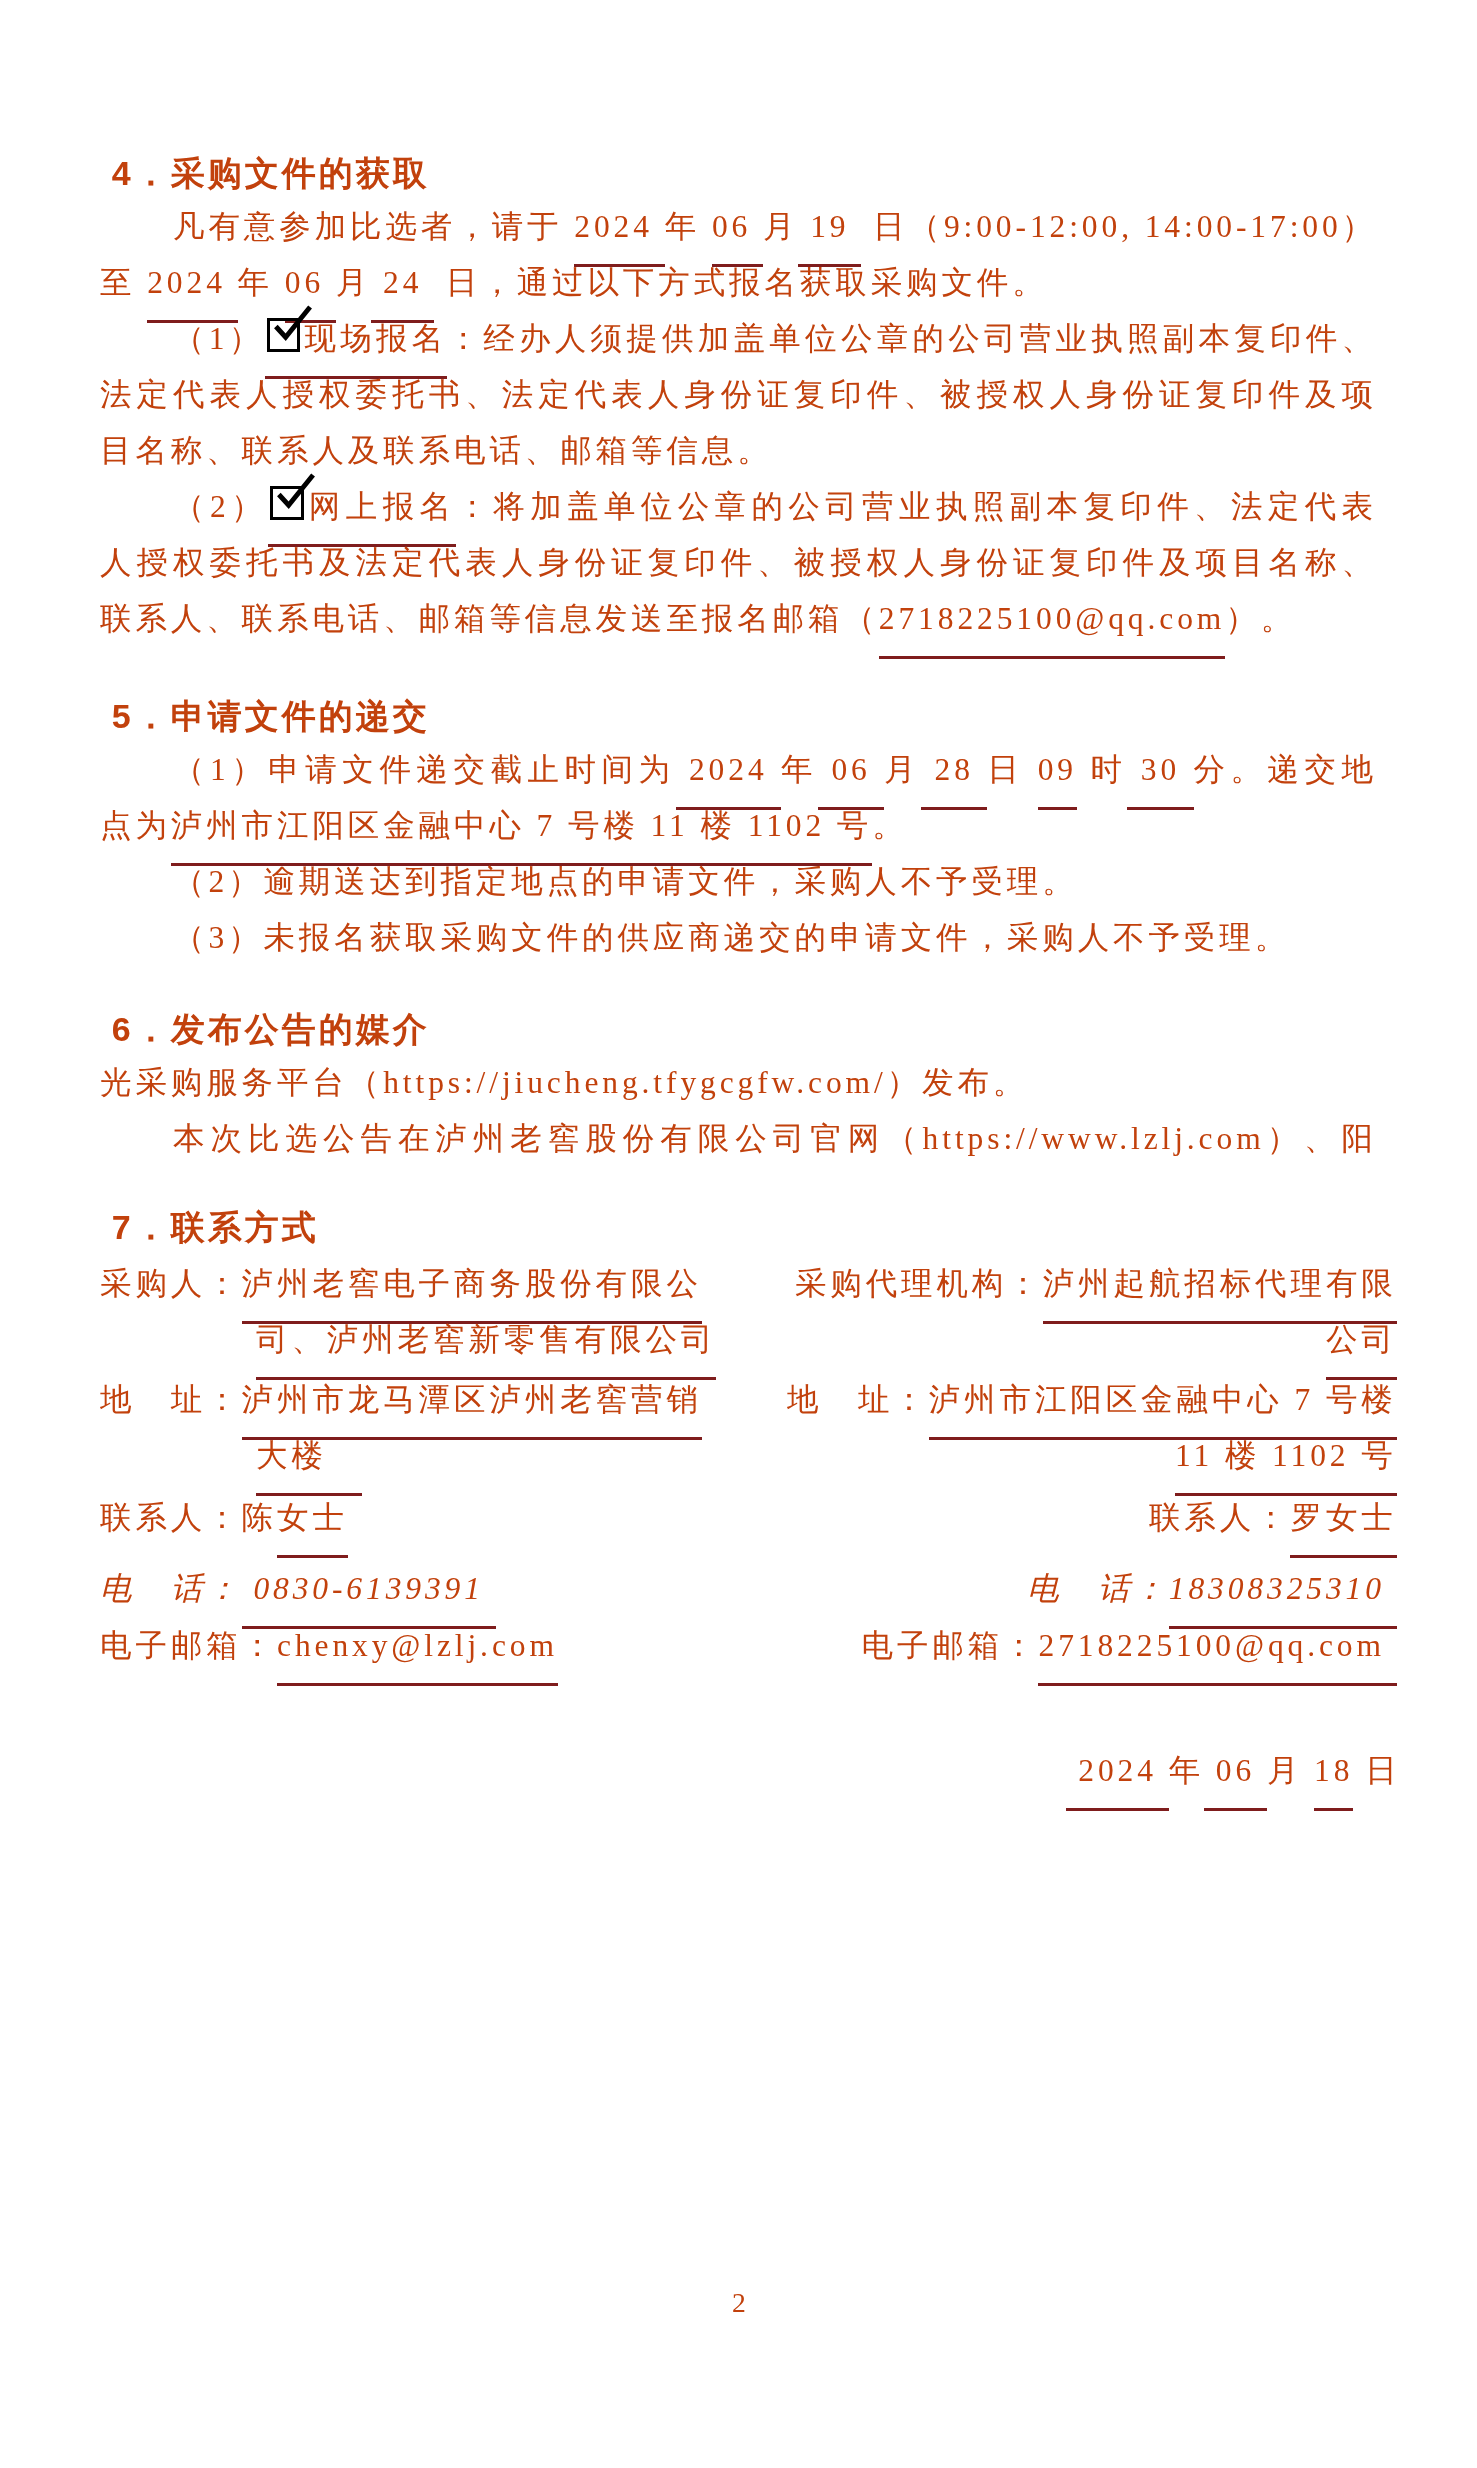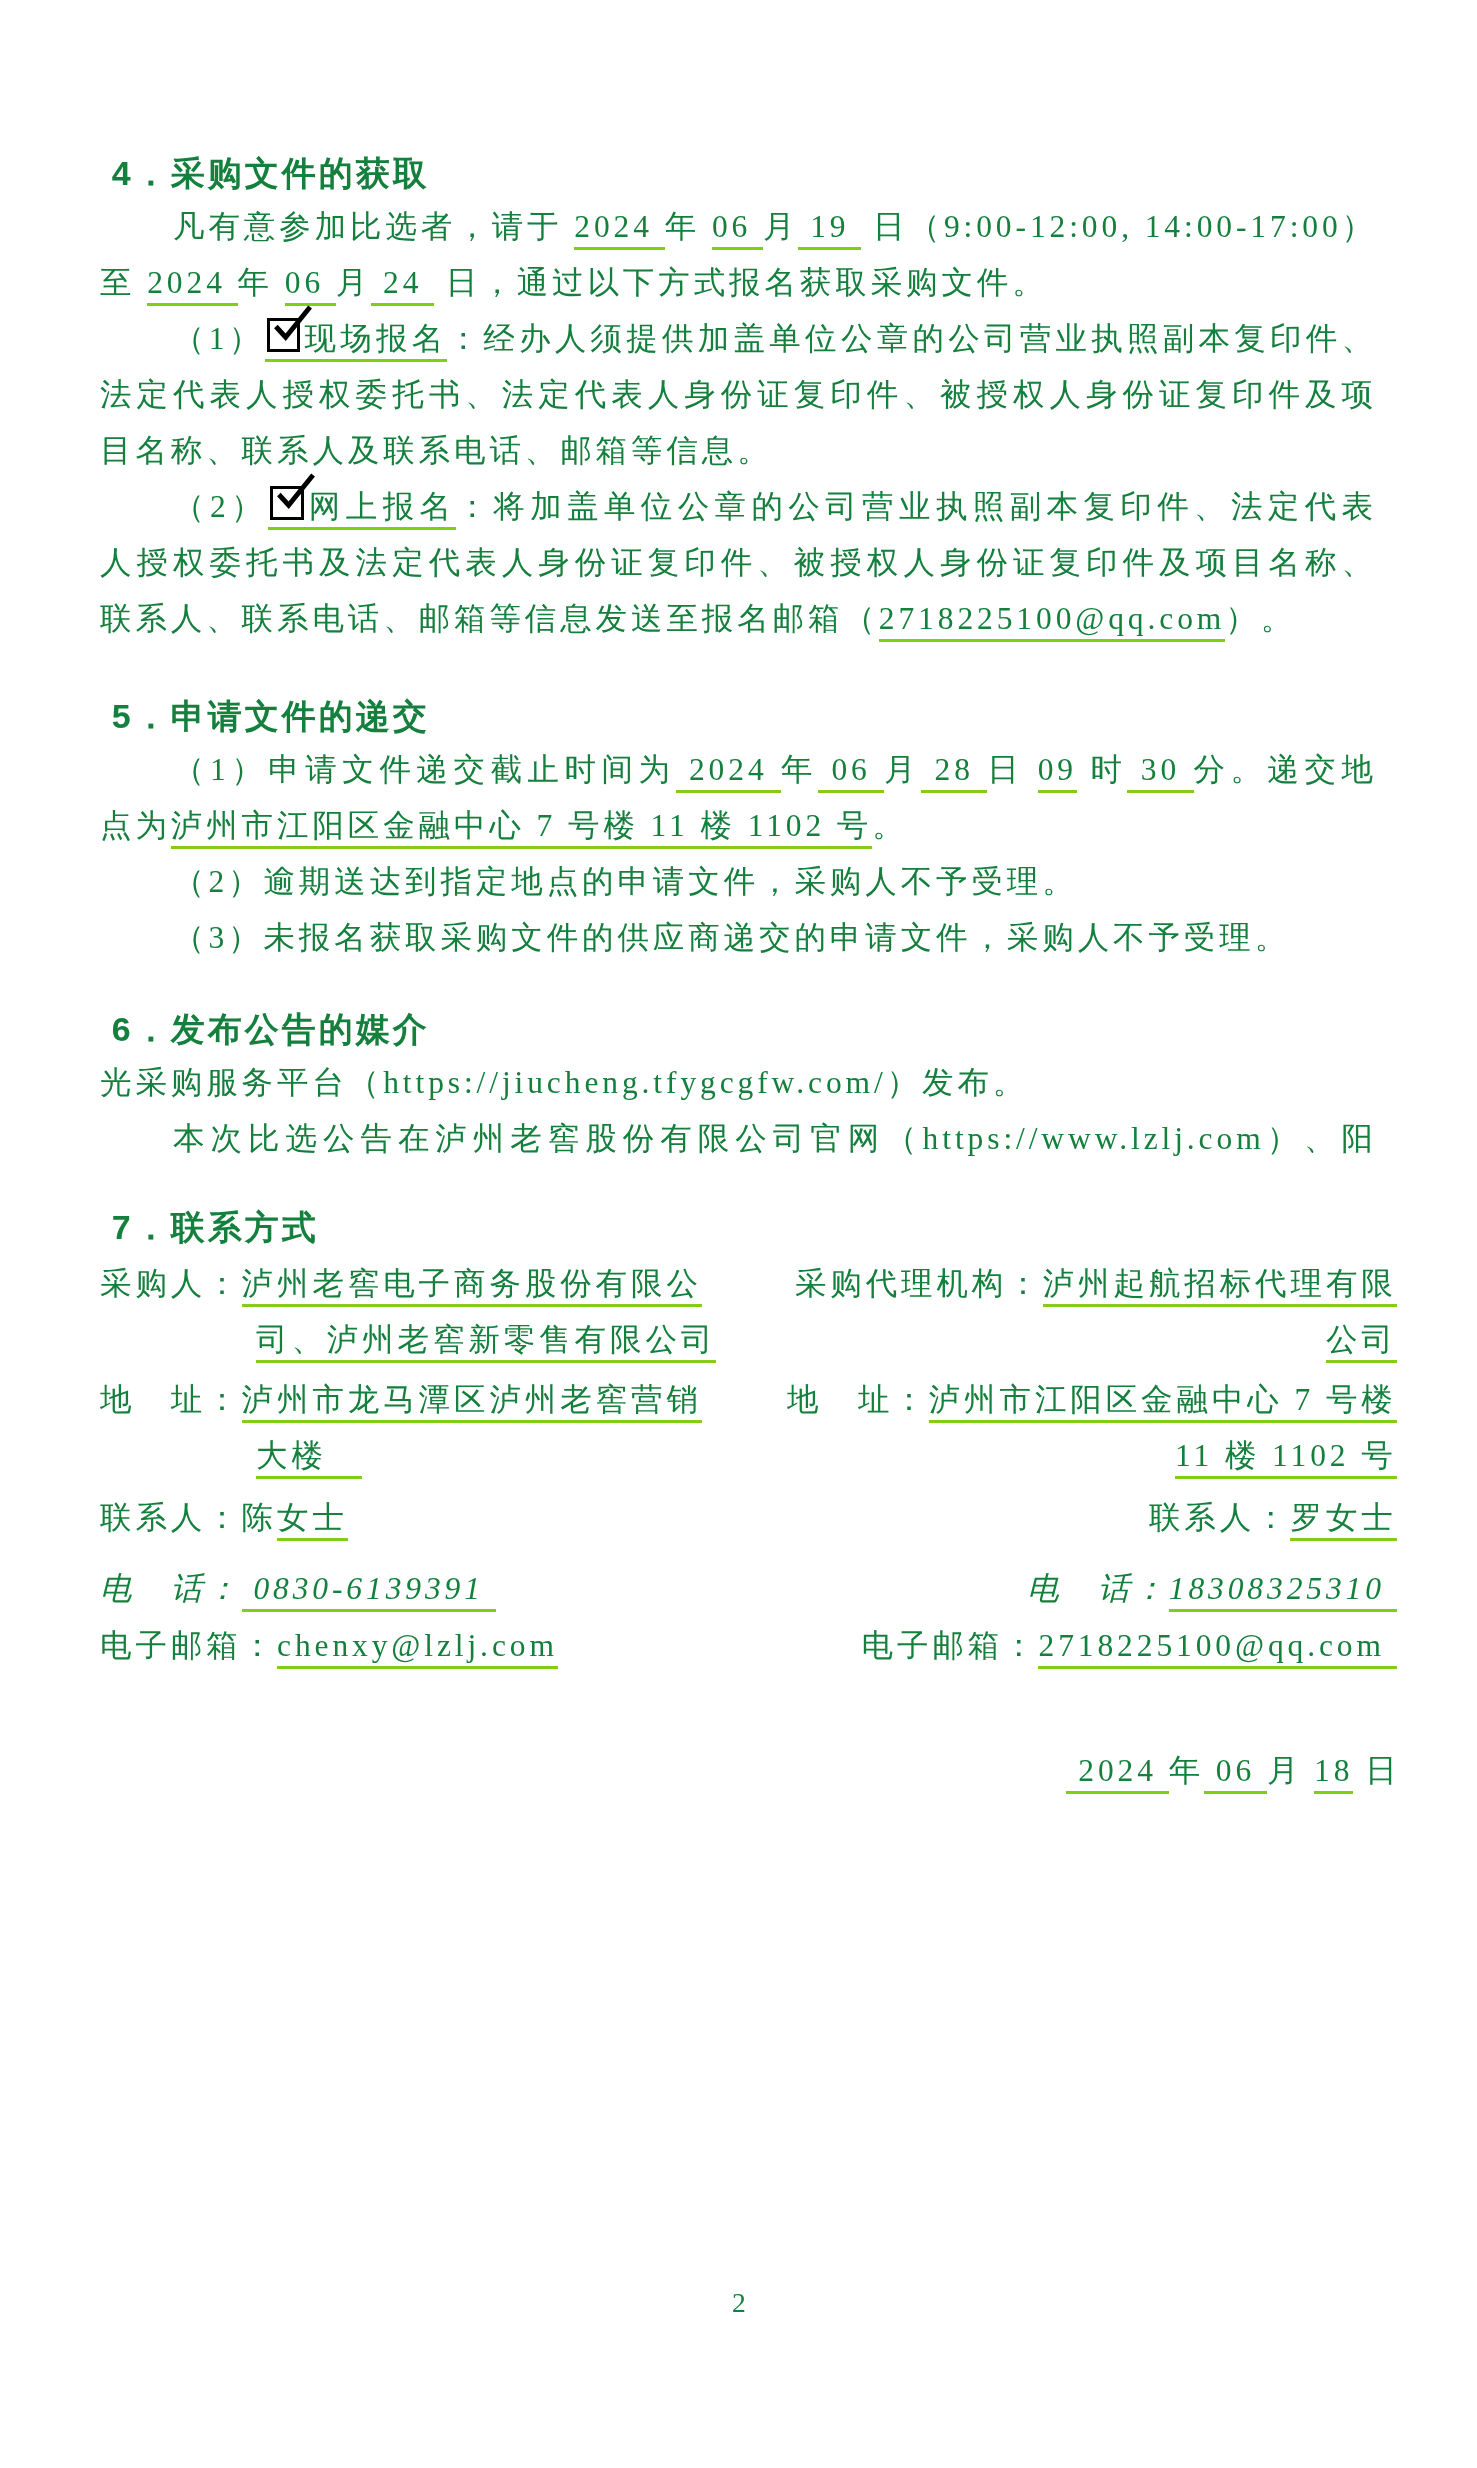--- a/index.html
+++ b/index.html
@@ -2,36 +2,36 @@
 <html><head>
 <meta charset="utf-8">
 <style>
   html,body{margin:0;padding:0;background:#e8e8e8;}
   .page{
     position:relative;
     width:1478px;height:2469px;
     margin:0 auto;
     background:#ffffff;
     font-family:"Liberation Serif","DejaVu Serif",serif;
-    font-size:31.5px;color:#15803d;
+    font-size:31.5px;color:#c2410c;
     letter-spacing:3.9px;
     overflow:hidden;
   }
   .wrap{position:absolute;left:100px;top:148px;width:1277px;}
   .sect-h{
     font-family:"Liberation Sans","DejaVu Sans",sans-serif;
     font-weight:bold;font-size:34px;
     height:51px;line-height:51px;
     letter-spacing:3px;padding-left:11.8px;
   }
   .tline{height:56px;line-height:56px;white-space:nowrap;}
   .tline.fill{white-space:normal;text-align:justify;text-align-last:justify;}
   .ind{text-indent:73px;}
   .seg{white-space:pre-wrap;}
-  .u{border-bottom:3px solid #84cc16;padding-bottom:3px;}
+  .u{border-bottom:3px solid #7f1d1d;padding-bottom:20px;}
   .cb{
     display:inline-block;width:27.6px;height:27.6px;
     border:3px solid #000;position:relative;
     vertical-align:-3px;margin:0 3.9px 0 2px;
   }
   .cb svg{position:absolute;left:-1px;top:-16.7px;overflow:visible;}
   .mt45{margin-top:44px;}
   .mt39{margin-top:38px;}
   .mt19{margin-top:35px;}
   .c-row{display:flex;align-items:flex-start;gap:20px;}

